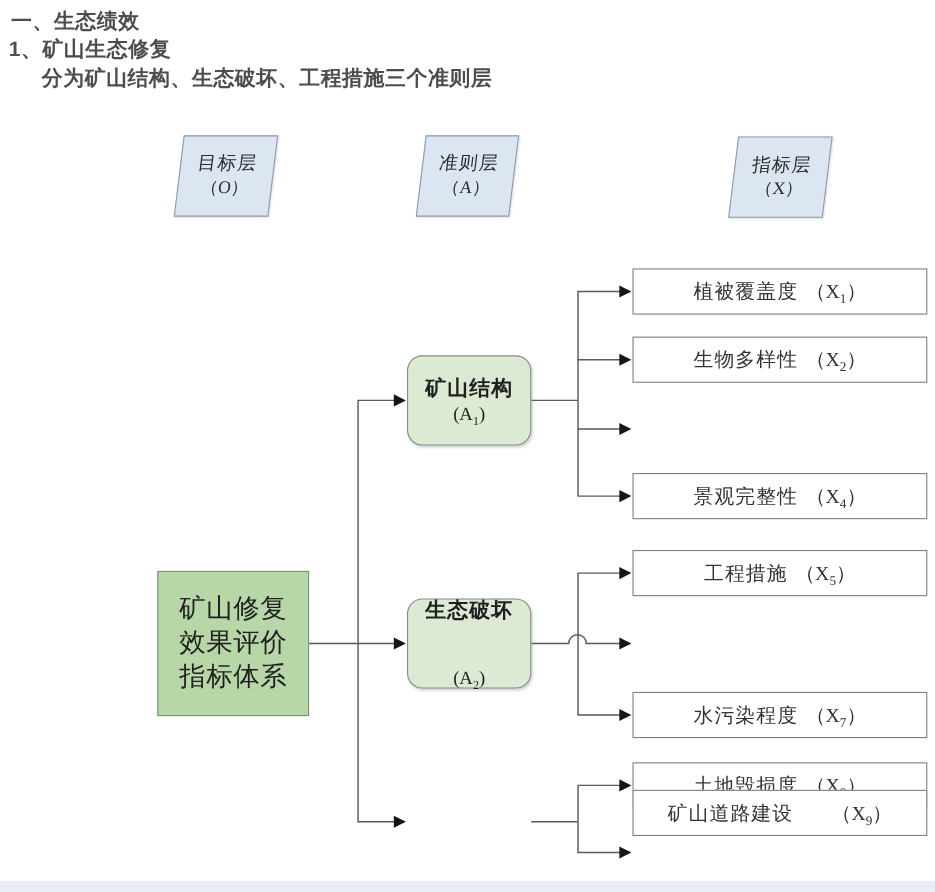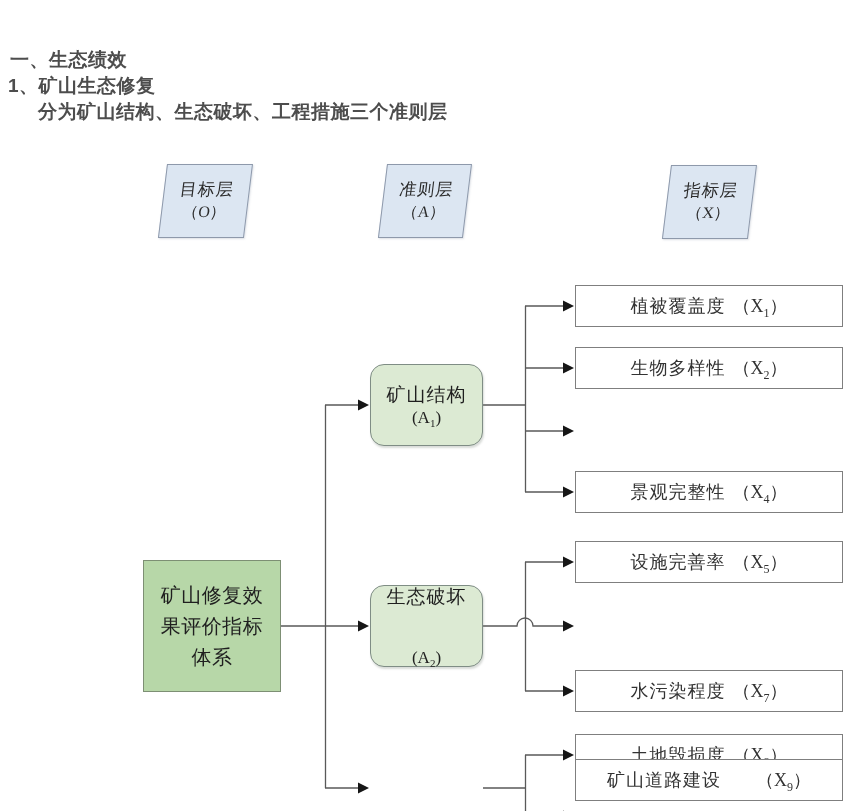--- a/index.html
+++ b/index.html
@@ -1,18 +1,18 @@
 <!DOCTYPE html>
 <html style="--title-text: #4d4d4d; --goal-fill: #b7d7a8; --criteria-fill: #dcead3; --indicator-fill: #ffffff; --layer-fill: #dce6f2; --line: #595959;"><head>
 <meta charset="utf-8">
 <style>
   html,body{margin:0;padding:0;background:#ffffff;}
   body{width:850px;height:811px;position:relative;overflow:hidden;
        font-family:"Liberation Sans","DejaVu Sans",sans-serif;}
-  .stage{position:absolute;inset:0;margin-top:41px;}
+  .stage{position:absolute;inset:0;}
 
   
   .hline{position:absolute;font-weight:bold;color:var(--title-text,#4d4d4d);
          font-size:19px;letter-spacing:.5px;white-space:nowrap;}
   .h1{left:10px;top:6px;}
   .h2{left:8px;top:32px;}
   .h3{left:38px;top:58px;}
 
   
   .para{position:absolute;width:86px;height:74px;box-sizing:border-box;
@@ -27,26 +27,26 @@
   .p2{left:387px;top:123px;width:85px;}
   .p3{left:671px;top:124px;}
 
   
   .box{position:absolute;box-sizing:border-box;
        font-family:"Liberation Serif","DejaVu Serif",serif;color:#1f1f1f;
        display:flex;align-items:center;justify-content:center;text-align:center;}
 
   .goal{left:143px;top:519px;width:138px;height:132px;
         background:var(--goal-fill,#b7d7a8);border:1.4px solid #7d8f74;}
-  .goal .gt{width:106px;font-size:20px;line-height:31px;letter-spacing:.5px;}
+  .goal .gt{width:106px;font-size:24px;line-height:31px;letter-spacing:.5px;}
 
   .abox{left:370px;width:113px;height:82px;flex-direction:column;
         background:var(--criteria-fill,#dcead3);border:1.3px solid #7f8d85;
         border-radius:14px;box-shadow:1px 2px 2px rgba(130,140,130,.3);}
-  .abox .an{font-size:19px;line-height:25px;letter-spacing:1px;}
+  .abox .an{font-size:19px;line-height:25px;letter-spacing:1px;font-weight:bold;}
   .abox .ac{font-size:17px;line-height:22px;}
   .a1{top:323px;} .a2{top:544px;gap:38px;} .a3{top:706px;}
 
   .xbox{left:575px;width:268px;height:42px;
         background:var(--indicator-fill,#ffffff);border:1.1px solid #7f7f7f;
         font-size:18px;letter-spacing:1px;white-space:nowrap;color:#333;}
   .xbox .code{margin-left:7px;letter-spacing:0;}
   .x1{top:244px;text-align:right;} .x2{top:306px;} .x3{top:369px;} .x4{top:430px;}
   .x5{top:500px;} .x6{top:564px;} .x7{top:629px;} .x8{top:693px;} .x9{top:718px;gap:28px;}
 
@@ -146,21 +146,21 @@
   </div>
   <div class="box xbox x2">
     <span>生物多样性</span>
       <span class="code"><span>（X</span><sub>2</sub><span>）</span></span>
   </div>
   <div class="box xbox x4">
     <span>景观完整性</span>
       <span class="code"><span>（X</span><sub>4</sub><span>）</span></span>
   </div>
   <div class="box xbox x5">
-    <span>设施完善率</span>
+    <span>工程措施</span>
       <span class="code"><span>（X</span><sub>5</sub><span>）</span></span>
   </div>
   <div class="box xbox x7">
     <span>水污染程度</span>
       <span class="code"><span>（X</span><sub>7</sub><span>）</span></span>
   </div>
   <div class="box xbox x8">
     <span>土地毁损度</span>
       <span class="code"><span>（X</span><sub>8</sub><span>）</span></span>
   </div>

